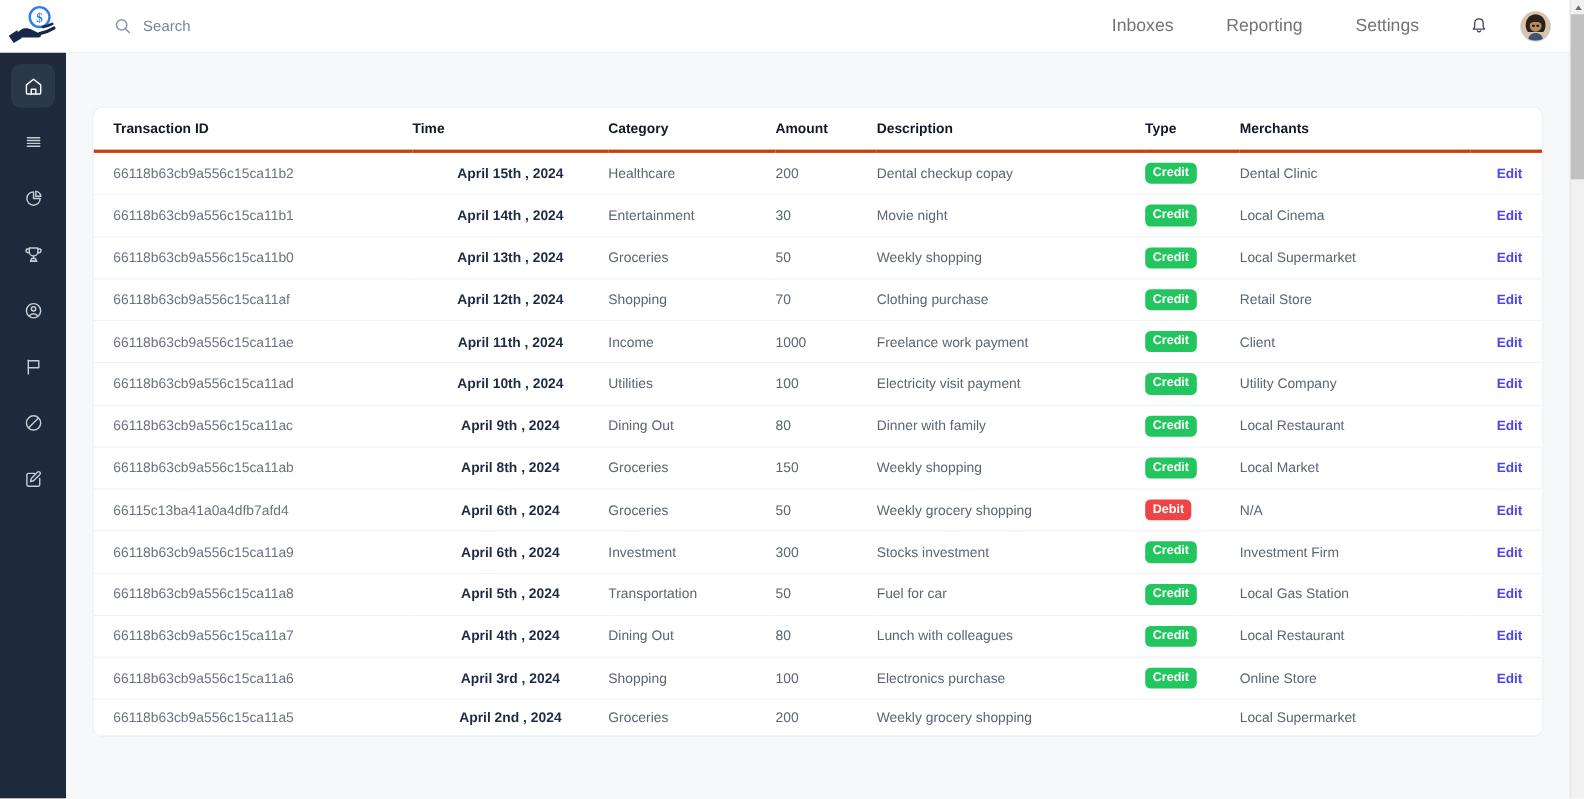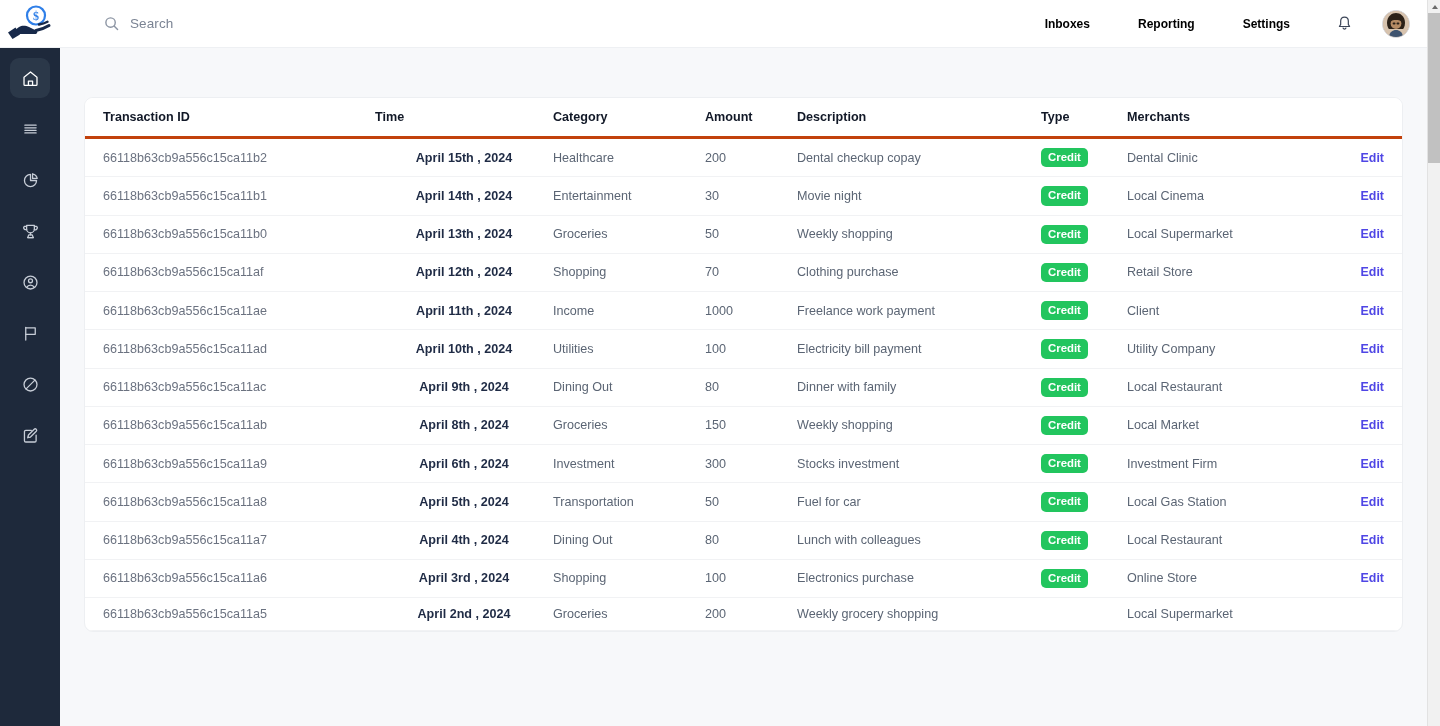--- a/index.html
+++ b/index.html
@@ -33,21 +33,21 @@
     margin-left: 44px; height: 48px; cursor: text;
   }
   .search-icon svg { display: block; }
   .search-text { font-size: 13.5px; color: #7b8494; letter-spacing: .1px; }
 
   .nav-right {
     margin-left: auto; display: flex; align-items: center;
     gap: 0; padding-right: 17px; height: 48px;
   }
   .nav-link {
-    font-size: 12px; font-weight: bold; color: #000000;
+    font-size: 16px; font-weight: normal; color: #737373;
     padding: 0 24px; line-height: 48px; cursor: pointer; white-space: nowrap;
   }
   .bell-btn {
     width: 40px; height: 48px; display: flex; align-items: center; justify-content: center;
     cursor: pointer; margin-left: 10px;
   }
   .avatar {
     width: 28px; height: 28px; border-radius: 50%;
     margin-left: 18px; overflow: hidden;
     background: #c9a88c; cursor: pointer; flex: 0 0 28px;
@@ -355,21 +355,21 @@
               <td class="c-desc">Freelance work payment</td>
               <td class="c-type"><span class="badge credit">Credit</span></td>
               <td class="c-merch">Client</td>
               <td class="c-act"><a class="edit-link">Edit</a></td>
             </tr>
             <tr>
               <td class="c-id">66118b63cb9a556c15ca11ad</td>
               <td class="c-time">April 10th , 2024</td>
               <td class="c-cat">Utilities</td>
               <td class="c-amt">100</td>
-              <td class="c-desc">Electricity bill payment</td>
+              <td class="c-desc">Electricity visit payment</td>
               <td class="c-type"><span class="badge credit">Credit</span></td>
               <td class="c-merch">Utility Company</td>
               <td class="c-act"><a class="edit-link">Edit</a></td>
             </tr>
             <tr>
               <td class="c-id">66118b63cb9a556c15ca11ac</td>
               <td class="c-time">April 9th , 2024</td>
               <td class="c-cat">Dining Out</td>
               <td class="c-amt">80</td>
               <td class="c-desc">Dinner with family</td>
@@ -378,20 +378,30 @@
               <td class="c-act"><a class="edit-link">Edit</a></td>
             </tr>
             <tr>
               <td class="c-id">66118b63cb9a556c15ca11ab</td>
               <td class="c-time">April 8th , 2024</td>
               <td class="c-cat">Groceries</td>
               <td class="c-amt">150</td>
               <td class="c-desc">Weekly shopping</td>
               <td class="c-type"><span class="badge credit">Credit</span></td>
               <td class="c-merch">Local Market</td>
+              <td class="c-act"><a class="edit-link">Edit</a></td>
+            </tr>
+            <tr>
+              <td class="c-id">66115c13ba41a0a4dfb7afd4</td>
+              <td class="c-time">April 6th , 2024</td>
+              <td class="c-cat">Groceries</td>
+              <td class="c-amt">50</td>
+              <td class="c-desc">Weekly grocery shopping</td>
+              <td class="c-type"><span class="badge debit">Debit</span></td>
+              <td class="c-merch">N/A</td>
               <td class="c-act"><a class="edit-link">Edit</a></td>
             </tr>
             <tr>
               <td class="c-id">66118b63cb9a556c15ca11a9</td>
               <td class="c-time">April 6th , 2024</td>
               <td class="c-cat">Investment</td>
               <td class="c-amt">300</td>
               <td class="c-desc">Stocks investment</td>
               <td class="c-type"><span class="badge credit">Credit</span></td>
               <td class="c-merch">Investment Firm</td>

